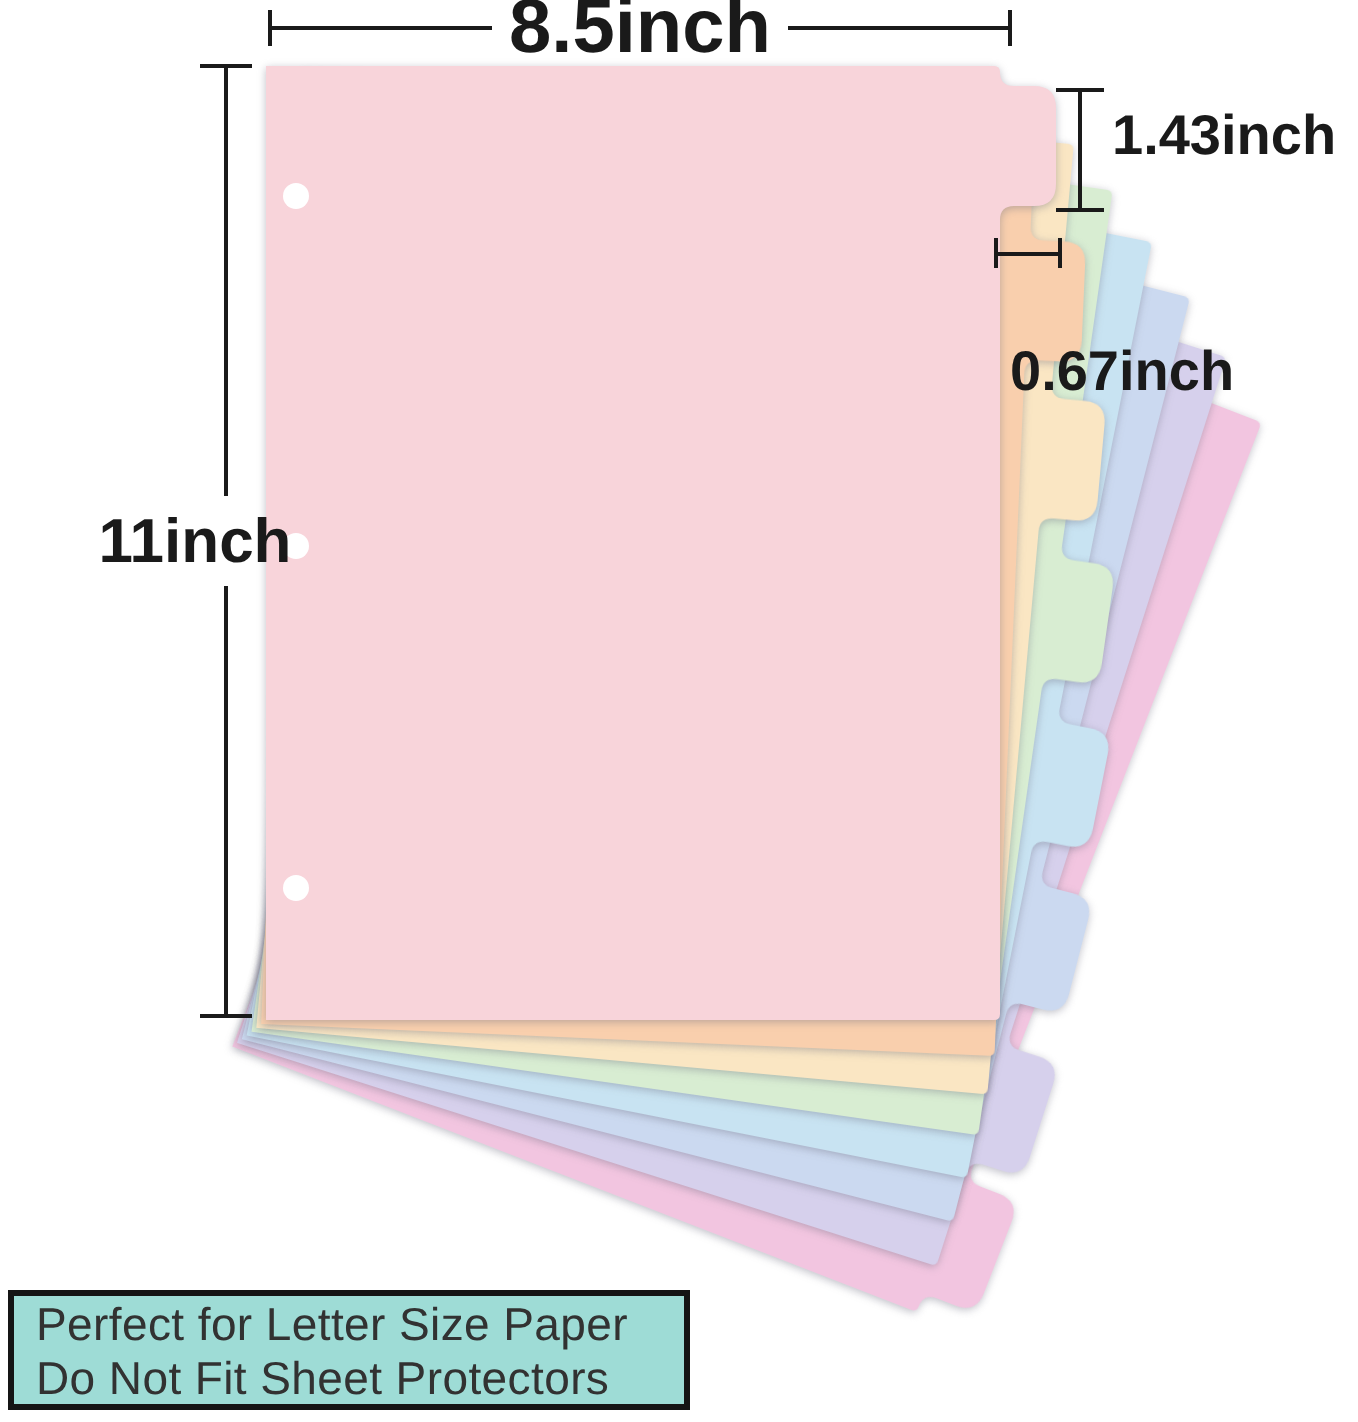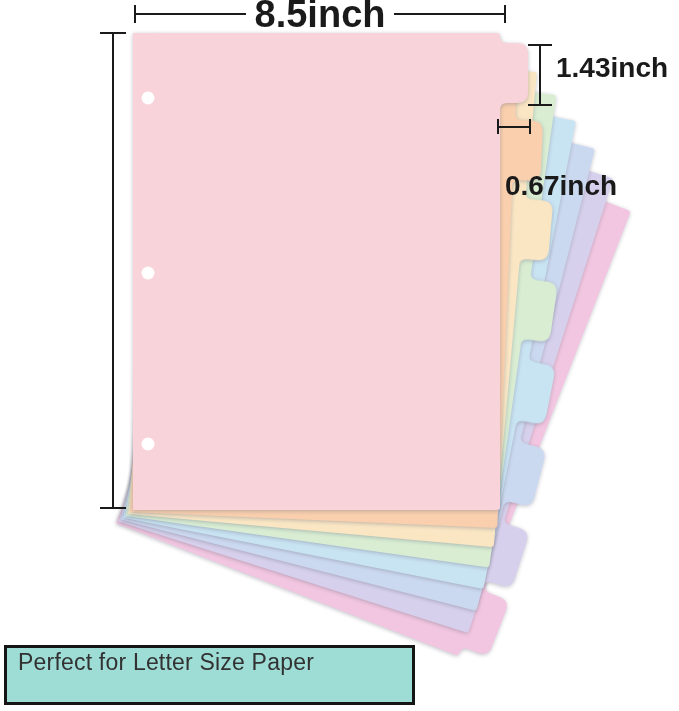--- a/index.html
+++ b/index.html
@@ -38,21 +38,21 @@
   .dim-width .dim-label{font-size:38px;padding:0 9px;}
   .dim-height .dim-label{font-size:31px;padding:7px 0;margin-left:-31px;}
   .lbl-float{position:absolute;color:var(--dim,#1a1a1a);font-weight:700;white-space:nowrap;line-height:1;}
   .lbl-tabheight{left:556px;top:54px;font-size:28px;}
   .lbl-taboffset{left:505px;top:141px;font-size:28px;margin-top:31px;}
 
   
   .note{
     position:absolute;
     left:4px;top:645px;
-    width:411px;height:60px;
+    width:341px;height:60px;
     box-sizing:border-box;
     background:var(--note-bg,#9edcd6);
     border:3px solid var(--note-border,#151515);
     padding:1px 0 0 11px;
     color:var(--note-text,#323232);
     font-size:23px;
     line-height:27px;
     letter-spacing:.2px;
     white-space:nowrap;
   }
@@ -80,35 +80,37 @@
     <div class="tick"></div>
     <div class="seg"></div>
     <div class="dim-label">8.5inch</div>
     <div class="seg"></div>
     <div class="tick"></div>
   </div>
 
   <div class="dim dim-height">
     <div class="tick"></div>
     <div class="seg"></div>
+    <div class="dim-label">11inch</div>
     <div class="seg"></div>
     <div class="tick"></div>
   </div>
 
   <div class="dim dim-tabheight">
     <div class="tick"></div>
     <div class="seg"></div>
     <div class="tick"></div>
   </div>
   <div class="lbl-float lbl-tabheight">1.43inch</div>
 
   <div class="dim dim-taboffset">
     <div class="tick"></div>
     <div class="seg"></div>
     <div class="tick"></div>
   </div>
   <div class="lbl-float lbl-taboffset">0.67inch</div>
 
   <div class="note">
     <div>Perfect for Letter Size Paper</div>
+    <div>Do Not Fit Sheet Protectors</div>
   </div>
 
 </div>
 
 </body></html>

